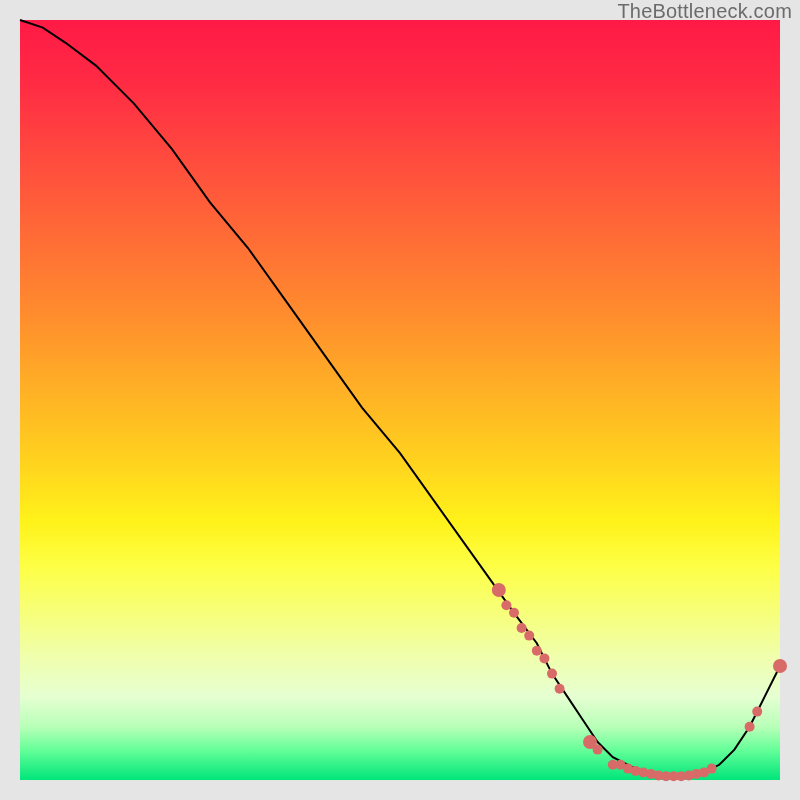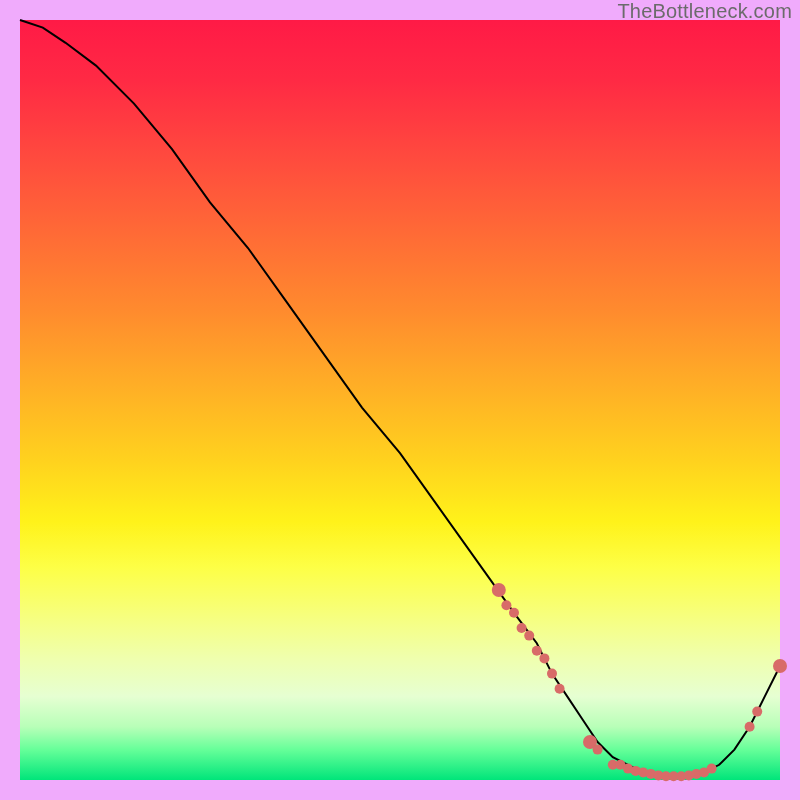--- a/index.html
+++ b/index.html
@@ -8,21 +8,21 @@
     width: 800px;
     height: 800px;
     background: #000;
     overflow: hidden;
     font-family: Arial, Helvetica, sans-serif;
   }
   .stage {
     position: relative;
     width: 800px;
     height: 800px;
-    background: #f0abfc;
+    background: #e5e5e5;
     text-align: center;
   }
   .plot {
     position: absolute;
     left: 20px;
     top: 20px;
     width: 760px;
     height: 760px;
     
     background: linear-gradient(to bottom,

